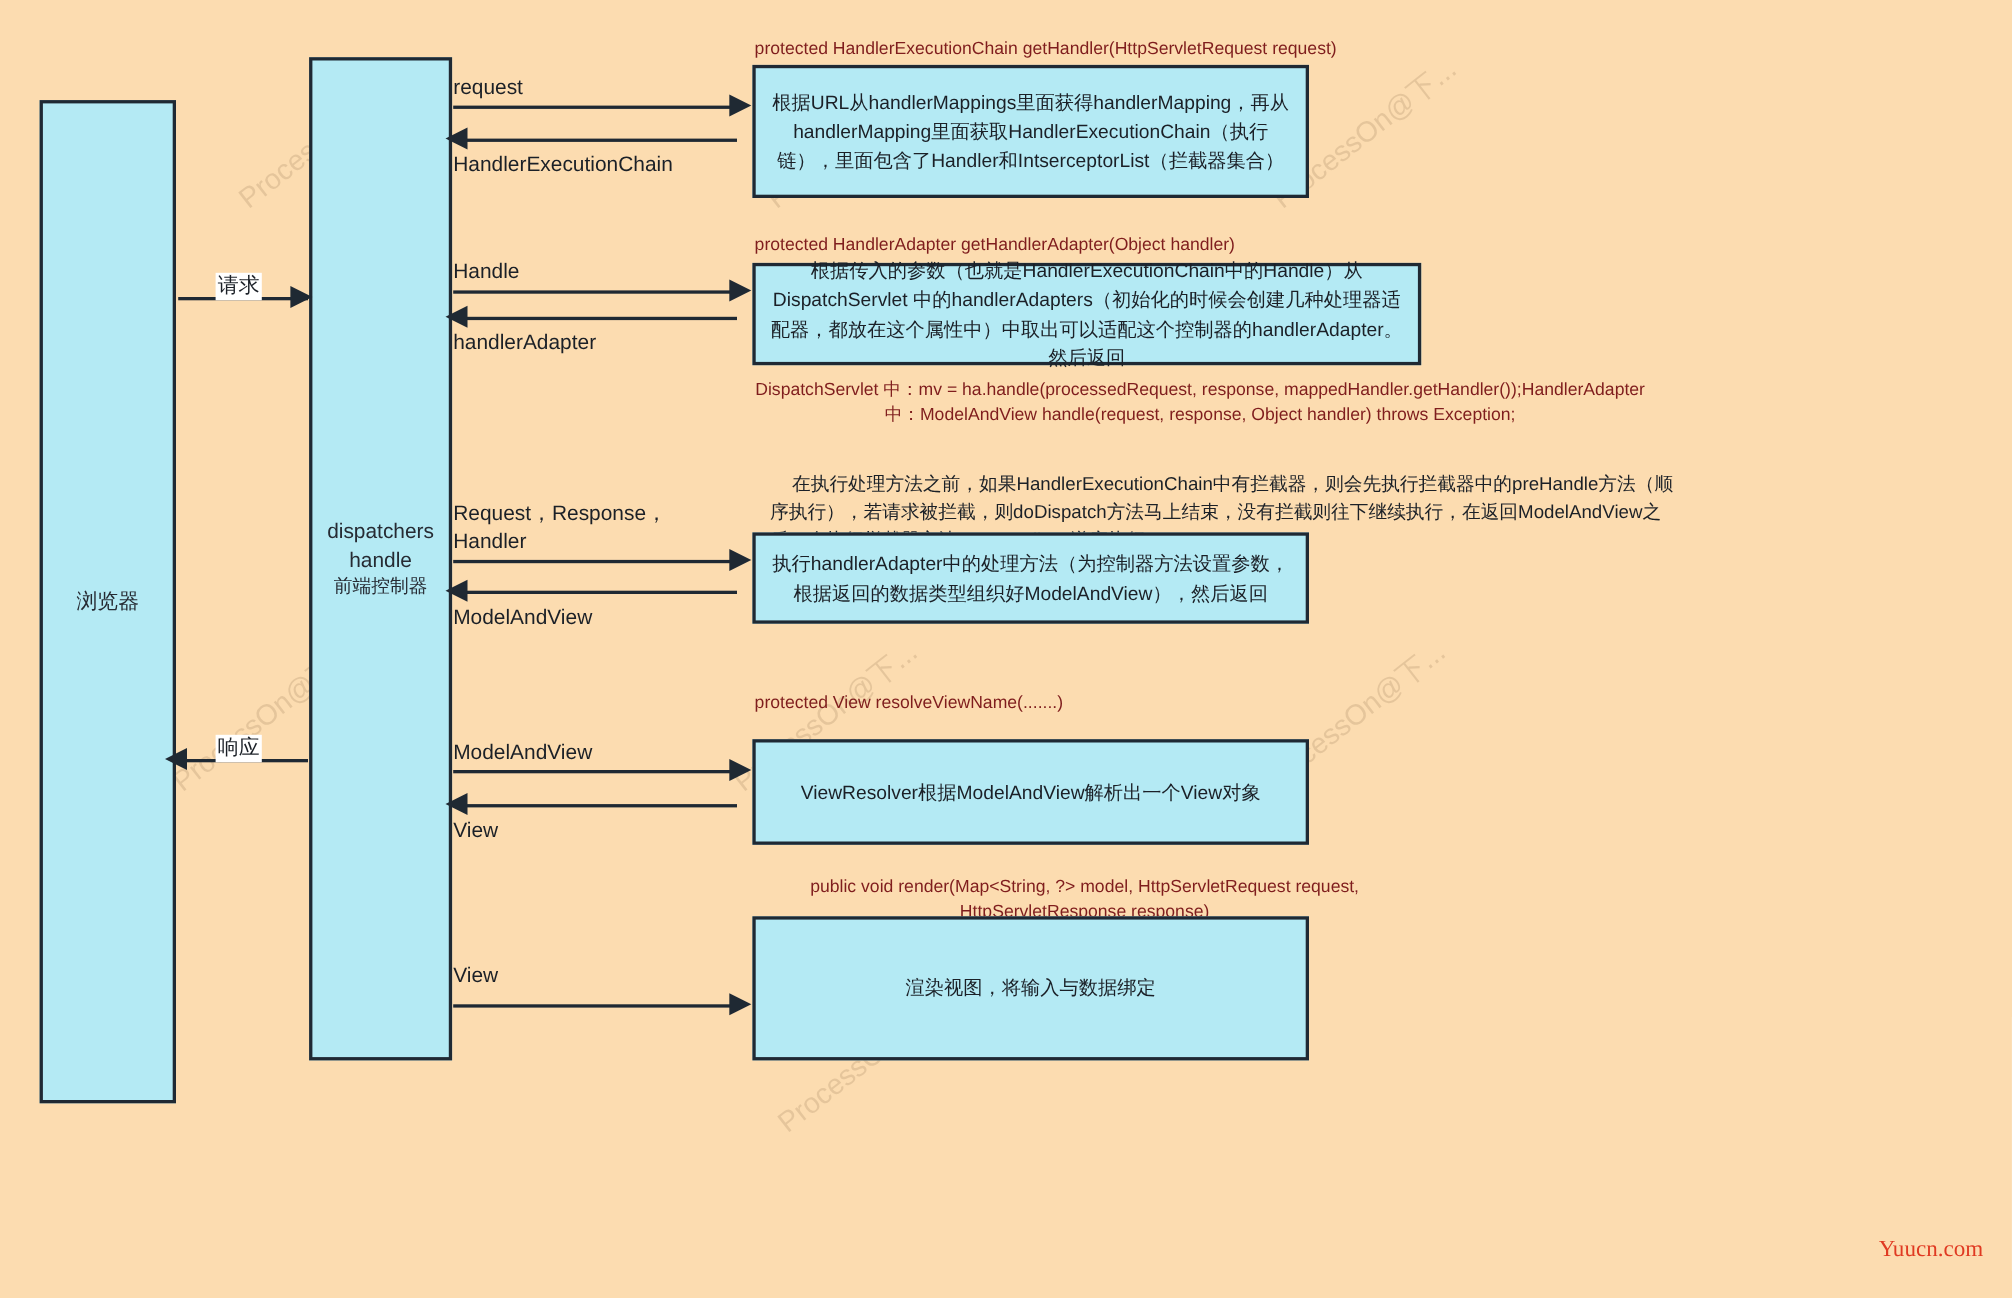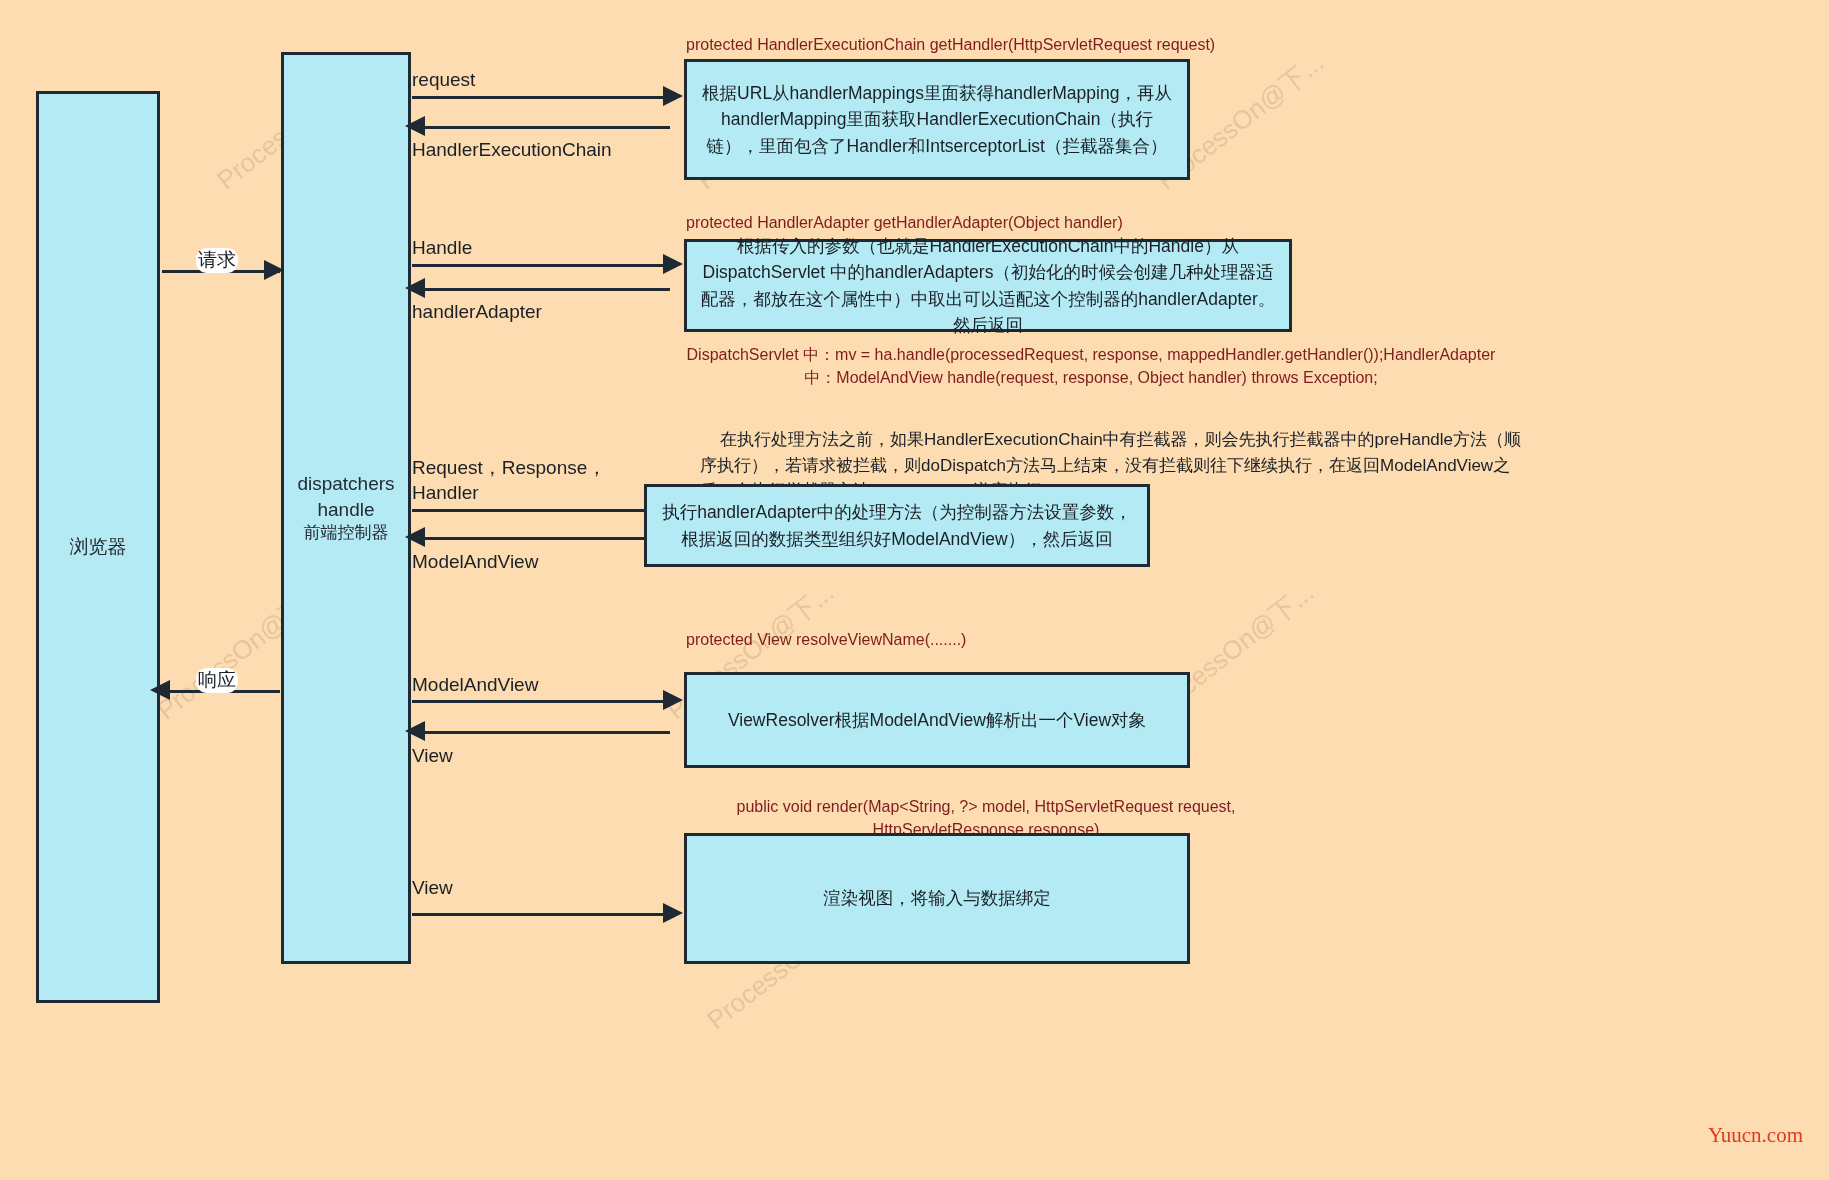--- a/index.html
+++ b/index.html
@@ -114,21 +114,20 @@
     position: absolute;
     color: #1b2027;
     font-size: 19px;
     text-align: left;
     line-height: 1.3;
     white-space: nowrap;
   }
   .alabel.boxed {
     background: #ffffff;
     padding: 0 2px;
-    border-radius: 11px;
   }
 
   
   #brand {
     position: absolute;
     right: 26px;
     bottom: 32px;
     color: #e03a22;
     font-size: 21px;
     font-family: "Liberation Serif", serif;
@@ -200,21 +199,21 @@
   <div class="note" style="left:700px; top:427px; width:822px; text-indent:20px;">在执行处理方法之前，如果HandlerExecutionChain中有拦截器，则会先执行拦截器中的preHandle方法（顺序执行），若请求被拦截，则doDispatch方法马上结束，没有拦截则往下继续执行，在返回ModelAndView之后，会执行拦截器方法postHandle（逆序执行）</div>
 
   <div class="arrow" style="left:412px; top:509px; width:258px;"></div>
   <div class="head right" style="left:663px; top:499px;"></div>
   <div class="alabel" style="left:412px; top:456px; width:258px; white-space:normal;">Request，Response，Handler</div>
 
   <div class="arrow" style="left:412px; top:537px; width:258px;"></div>
   <div class="head left" style="left:405px; top:527px;"></div>
   <div class="alabel" style="left:412px; top:550px; width:258px;">ModelAndView</div>
 
-  <div class="detail-box" style="left:644px; top:484px; width:506px; height:83px;">
+  <div class="detail-box" style="left:684px; top:484px; width:506px; height:83px;">
     <span>执行handlerAdapter中的处理方法（为控制器方法设置参数，根据返回的数据类型组织好ModelAndView），然后返回</span>
   </div>
 
   <div class="sig" style="left:686px; top:629px; width:760px;">protected View resolveViewName(.......)</div>
 
   <div class="arrow" style="left:412px; top:700px; width:258px;"></div>
   <div class="head right" style="left:663px; top:690px;"></div>
   <div class="alabel" style="left:412px; top:673px; width:258px;">ModelAndView</div>
 
   <div class="arrow" style="left:412px; top:731px; width:258px;"></div>

